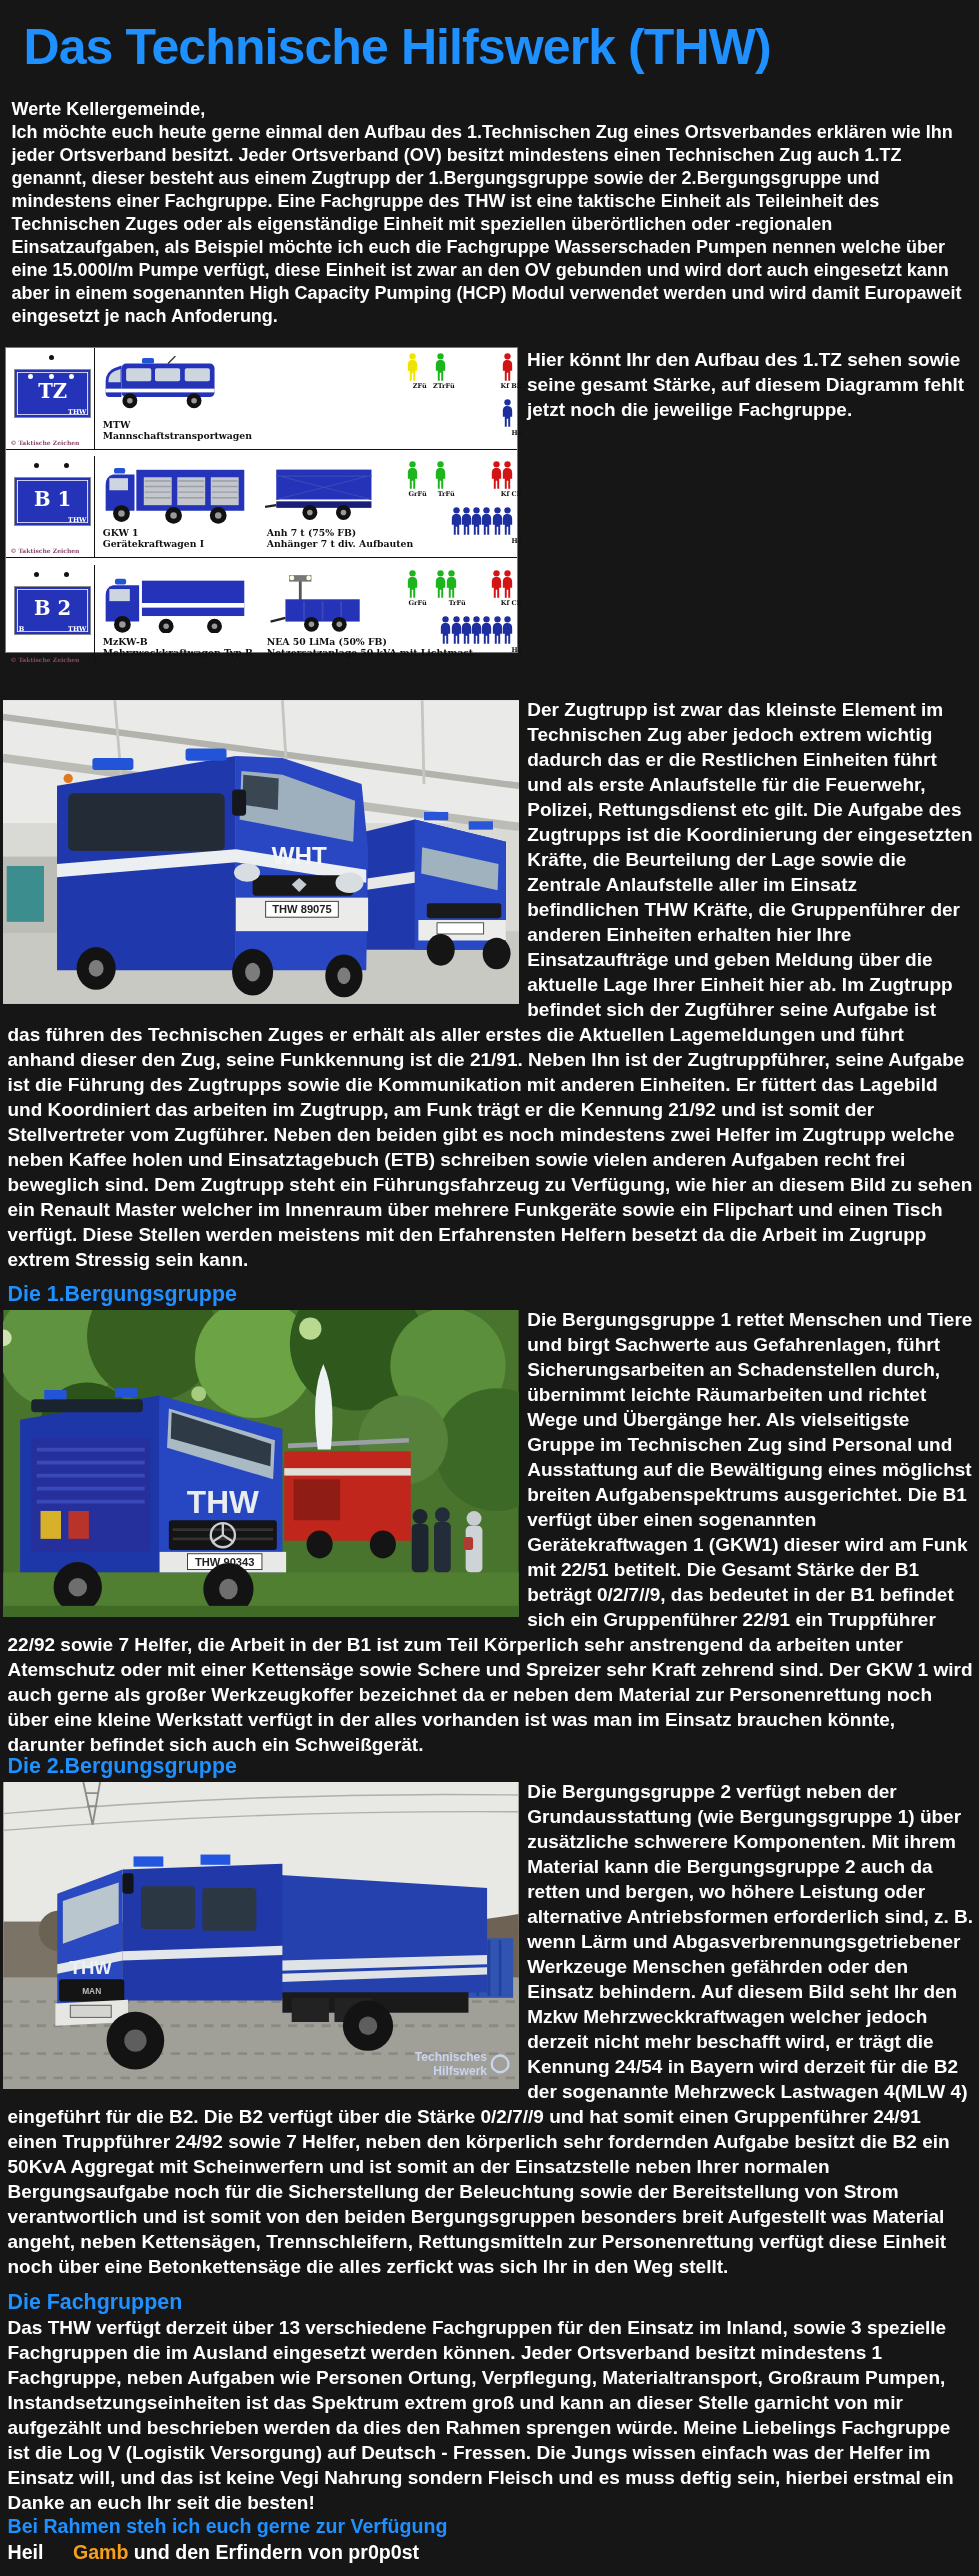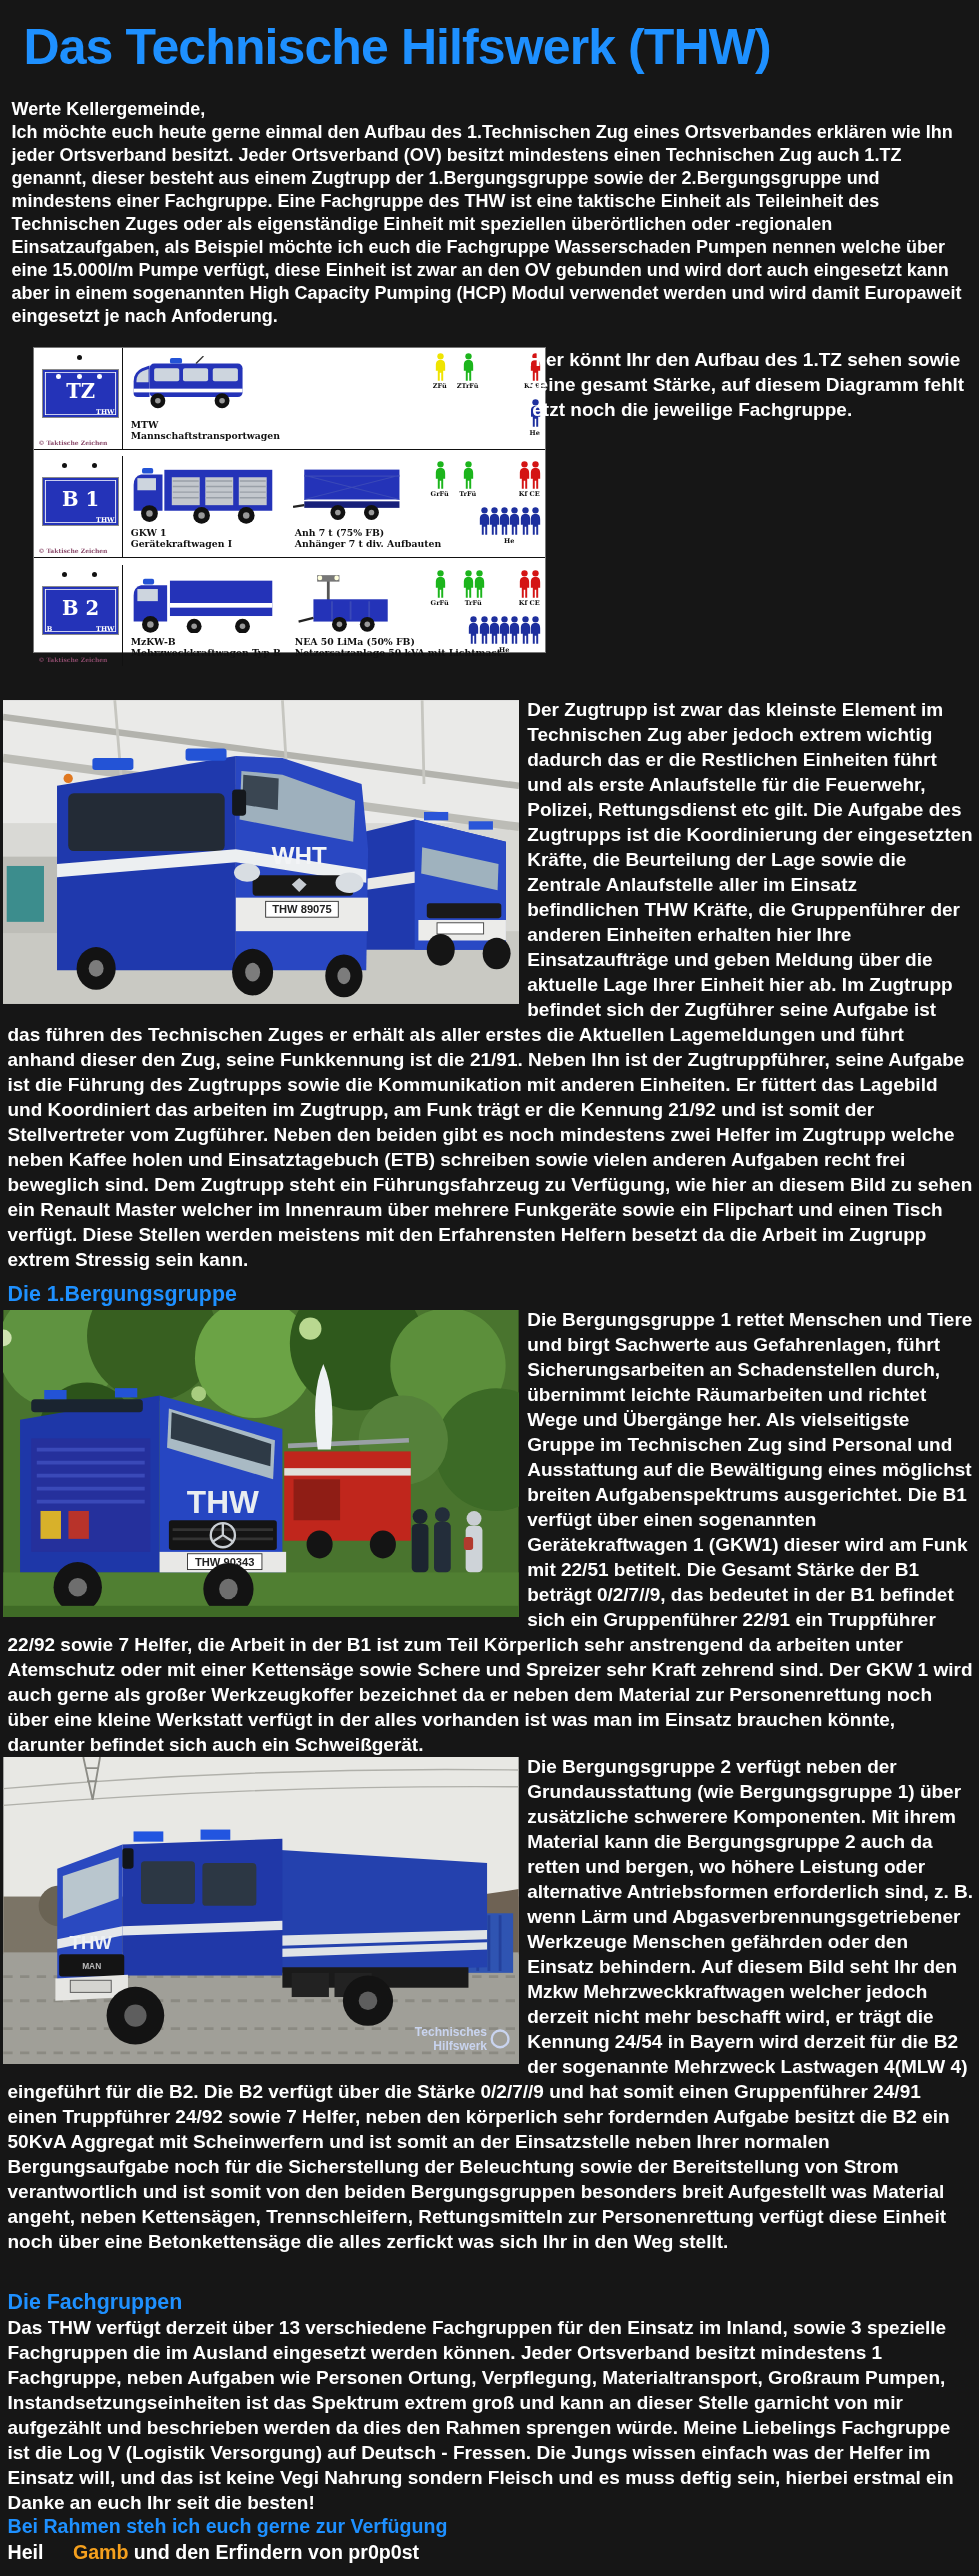--- a/index.html
+++ b/index.html
@@ -3,36 +3,36 @@
 <meta charset="utf-8">
 <style>
   html,body{margin:0;padding:0;background:#161616;}
   #page{position:relative;width:979px;height:2576px;background:#161616;overflow:hidden;
         font-family:"Liberation Sans",sans-serif;font-weight:bold;color:#ffffff;}
   #page-title{position:absolute;left:7.5px;top:1.9px;margin:16px;font-size:50px;letter-spacing:-0.9px;
         color:var(--accent);white-space:nowrap;}
   .intro{position:absolute;left:7.5px;top:94px;width:966px;margin:4px;font-size:18px;line-height:23px;}
   
   #diagram{position:absolute;left:4.7px;top:347px;width:513px;height:306px;background:#ffffff;
-        border:0.9px solid #777;box-sizing:border-box;margin-left:28px;}
+        border:0.9px solid #777;box-sizing:border-box;}
   .drow{position:absolute;left:0;width:511px;height:102px;border-bottom:1.9px solid #111;box-sizing:border-box;}
   .drow:last-child{border-bottom:none;}
   .dsigncell{position:absolute;left:0;top:0;width:89px;height:100%;border-right:1.9px solid #111;box-sizing:border-box;}
   .dsign{position:absolute;left:8.4px;top:20.5px;width:75px;height:47px;background:#2433b8;border:0.9px solid #8a8a8a;
         box-shadow:inset 0 0 0 1.9px #2433b8, inset 0 0 0 2.8px #ffffff;color:#fff;
         font-family:"DejaVu Serif",serif;text-align:center;font-size:19.6px;line-height:43px;}
   .dsign .org{position:absolute;right:3.7px;bottom:0.9px;font-size:6.5px;line-height:6.5px;}
   .dsign .corner{position:absolute;left:3.7px;bottom:0.9px;font-size:6.5px;line-height:6.5px;}
   .dot{position:absolute;top:6.5px;width:5.6px;height:5.6px;border-radius:50%;background:#111;}
   .idot{position:absolute;top:4.7px;width:4.7px;height:4.7px;border-radius:50%;background:#fff;}
   .wm{position:absolute;left:4.7px;bottom:2.8px;font-size:6px;color:#8a4a6a;font-family:"DejaVu Serif",serif;}
   .veh{position:absolute;}
   .vlab{position:absolute;font-family:"DejaVu Serif",serif;font-size:9.3px;line-height:11.2px;color:#111;white-space:nowrap;}
   .fig{position:absolute;}
-  .flab{position:absolute;font-family:"DejaVu Serif",serif;font-size:6.5px;color:#111;text-align:center;white-space:nowrap;}
+  .flab{position:absolute;font-family:"DejaVu Serif",serif;font-size:6.5px;color:#111;text-align:right;white-space:nowrap;}
   #diagram-note{position:absolute;left:527px;top:347px;width:445px;font-size:19px;line-height:25px;}
   
   .sect{position:absolute;left:7.5px;width:966px;}
   .sect h2{margin:0;font-size:21.4px;color:var(--accent);}
   .flowtext{font-size:19px;line-height:25px;}
   .photo{float:left;width:516px;margin:2.8px 8.4px 3.7px -4.7px;background:#000;line-height:0;}
   .photo svg{display:block;}
   #footer-q{position:absolute;left:7.5px;top:2515px;font-size:19.6px;color:var(--accent);}
   #footer-h{position:absolute;left:7.5px;top:2541px;font-size:19.6px;}
   #footer-h .nick{color:var(--orange);margin-left:24px;}
@@ -438,20 +438,21 @@
               <ellipse cx="242" cy="300" rx="10" ry="11" fill="#6e6e6e"></ellipse>
           </g>
           <rect y="318" width="554" height="12" fill="#3f6b26"></rect>
         </svg>
       </div>
       <span>Die Bergungsgruppe 1 rettet Menschen und Tiere und birgt Sachwerte aus Gefahrenlagen, führt Sicherungsarbeiten an Schadenstellen durch, übernimmt leichte Räumarbeiten und richtet Wege und Übergänge her. Als vielseitigste Gruppe im Technischen Zug sind Personal und Ausstattung auf die Bewältigung eines möglichst breiten Aufgabenspektrums ausgerichtet. Die B1 verfügt über einen sogenannten Gerätekraftwagen 1 (GKW1) dieser wird am Funk mit 22/51 betitelt. Die Gesamt Stärke der B1 beträgt 0/2/7//9, das bedeutet in der B1 befindet sich ein Gruppenführer 22/91 ein Truppführer 22/92 sowie 7 Helfer, die Arbeit in der B1 ist zum Teil Körperlich sehr anstrengend da arbeiten unter Atemschutz oder mit einer Kettensäge sowie Schere und Spreizer sehr Kraft zehrend sind. Der GKW 1 wird auch gerne als großer Werkzeugkoffer bezeichnet da er neben dem Material zur Personenrettung noch über eine kleine Werkstatt verfügt in der alles vorhanden ist was man im Einsatz brauchen könnte, darunter befindet sich auch ein Schweißgerät.</span>
     </div>
   </section>
 
   <section class="sect" style="top:1754px">
+    <h2>Die 2.Bergungsgruppe</h2>
     <div class="flowtext">
       <div class="photo">
         <svg width="516" height="307" viewBox="0 0 554 330" style="font-size:20.5px">
           <rect width="554" height="330" fill="#e8e8e4"></rect>
           <path d="M0 34 Q277 10 554 14 M0 52 Q277 30 554 32" stroke="#b0b0aa" stroke-width="1.5" fill="none"></path>
           <path d="M86 0 L96 46 M104 0 L96 46 M88 12 H102 M90 26 H101" stroke="#8c8c86" stroke-width="2" fill="none"></path>
           <rect y="150" width="554" height="62" fill="#7b7466"></rect>
           <circle cx="60" cy="160" r="22" fill="#6a6354"></circle>
             <circle cx="150" cy="166" r="26" fill="#726b5c"></circle>
           <circle cx="250" cy="158" r="20" fill="#665f50"></circle>

